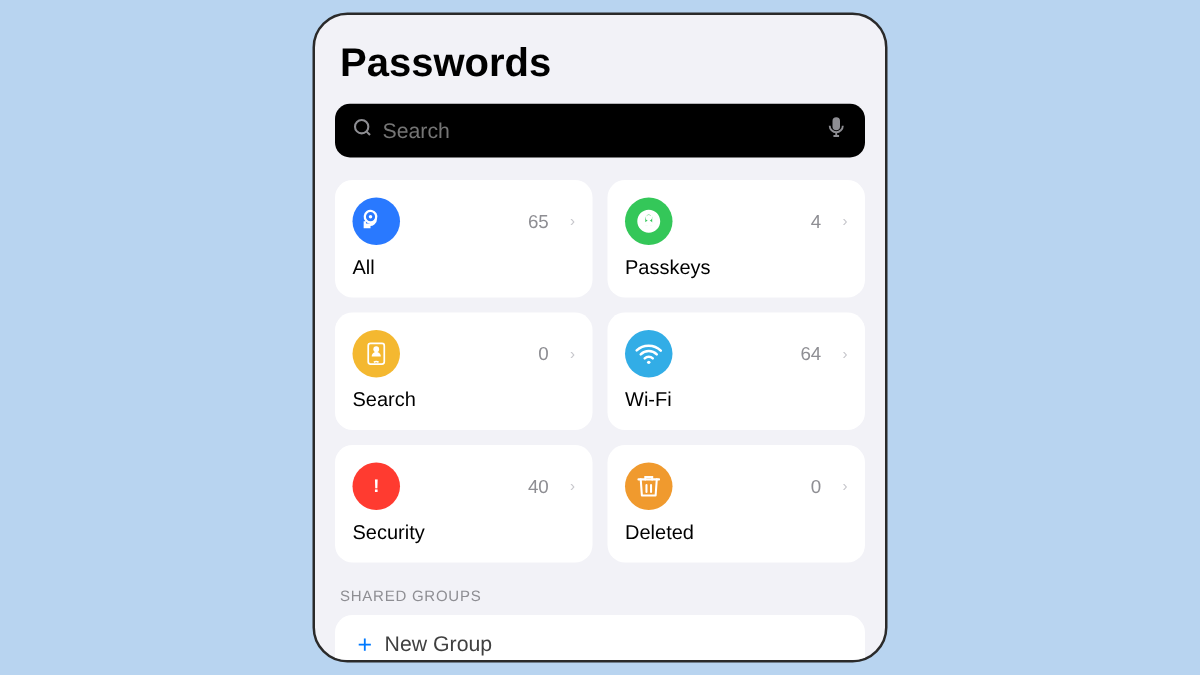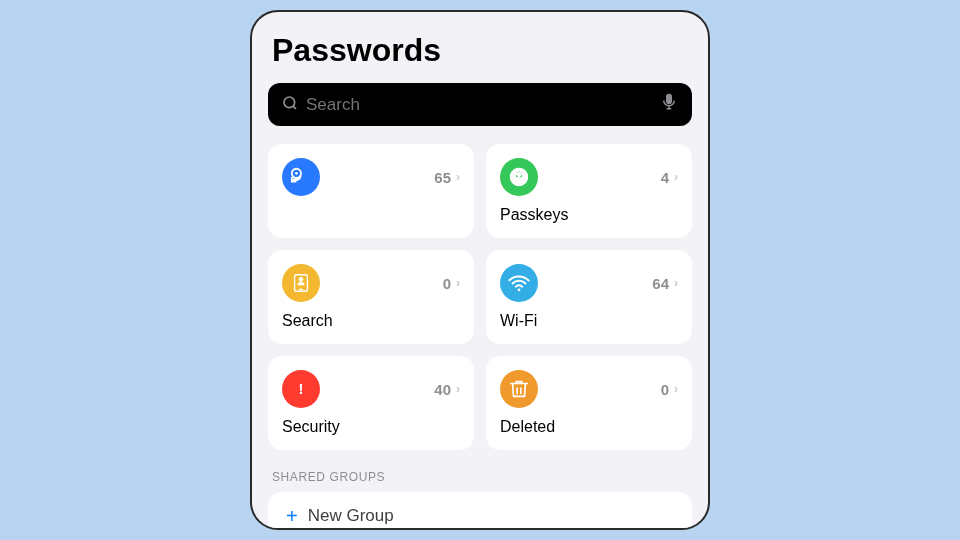--- a/index.html
+++ b/index.html
@@ -90,22 +90,21 @@
       align-items: center;
       justify-content: space-between;
       margin-bottom: 10px;
     }
 
     .card-count {
       font-size: 15px;
       color: #8e8e93;
       display: flex;
       align-items: center;
-      gap: 5px;
-      font-weight: bold;
+      gap: 17px;
     }
 
     .chevron {
       font-size: 12px;
       color: #c7c7cc;
     }
 
     .card-label {
       font-size: 16px;
       font-weight: 400;
@@ -199,20 +198,21 @@
             <svg viewBox="0 0 24 24" fill="white">
               <path d="M12.65 10A6 6 0 1 0 7 14H3v-2H1v6h6v-2H5.08A6 6 0 0 0 12.65 10zM7 12a4 4 0 1 1 4-4 4 4 0 0 1-4 4z"></path>
               <circle cx="7" cy="8" r="1.5"></circle>
             </svg>
           </div>
           <div class="card-count">
             <span>65</span>
             <span class="chevron">›</span>
           </div>
         </div>
+        <div class="card-label">All</div>
       </div>
 
       <div class="card">
         <div class="card-top">
           <div class="icon-circle icon-green">
             <svg viewBox="0 0 24 24" fill="white">
               <path d="M12 2C6.48 2 2 6.48 2 12s4.48 10 10 10 10-4.48 10-10S17.52 2 12 2zm-1 14H9V8h2v8zm4 0h-2V8h2v8z"></path>
               <circle cx="12" cy="8" r="3" fill="white"></circle>
               <path d="M12 6a2 2 0 1 0 0 4 2 2 0 0 0 0-4z" fill="#34c759"></path>
               <path d="M8 16c0-2.2 1.8-4 4-4s4 1.8 4 4H8z" fill="white"></path>

